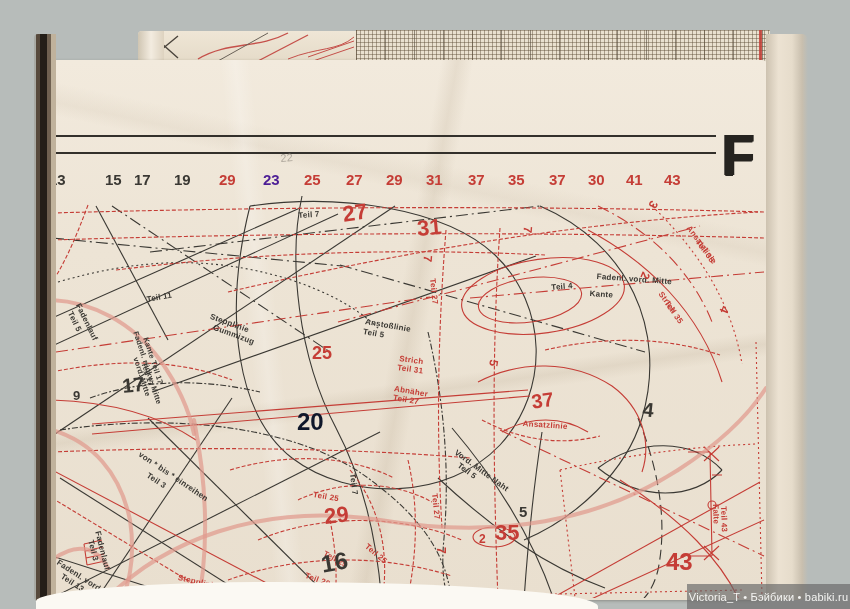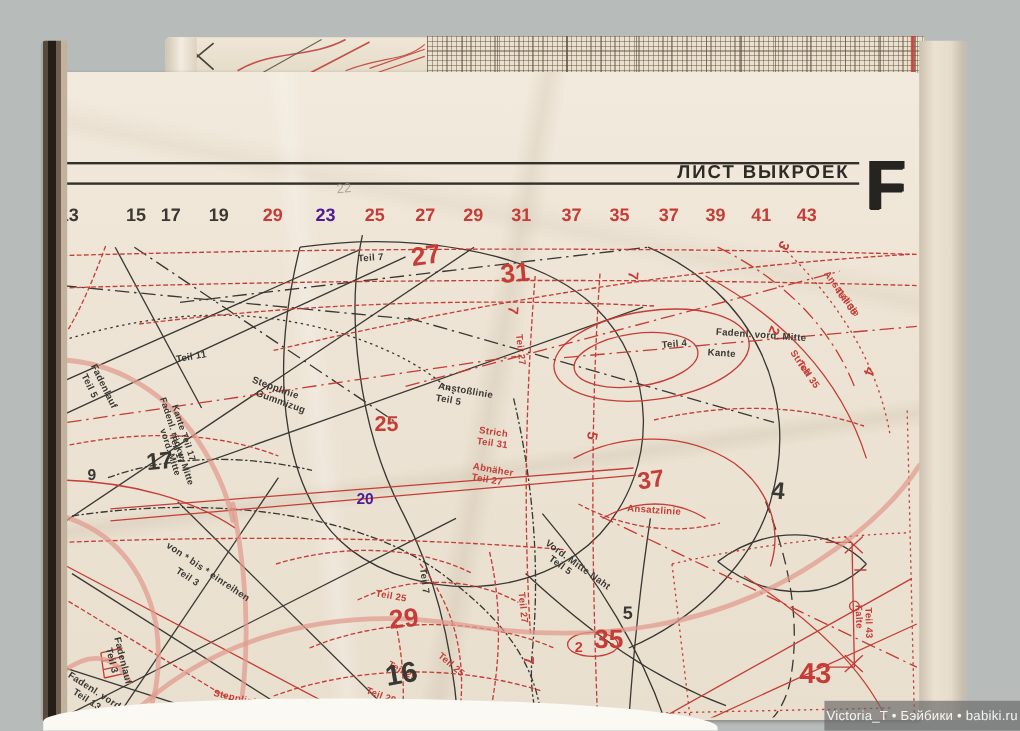--- a/index.html
+++ b/index.html
@@ -220,38 +220,37 @@
         <path class="pink-line" d="M 194,420 C 204,470 208,520 203,570 C 201,585 200,596 200,606"></path>
         <path class="pink-line" d="M 52,300 C 92,302 132,322 160,360 C 180,388 190,414 194,434"></path>
         <path class="pink-line" d="M 52,430 C 92,442 120,472 130,520 C 136,560 128,590 118,606"></path>
         <path class="pink-line" d="M 52,560 C 76,542 96,546 108,568"></path>
       </g>
     </g>
   </svg>
 
   <div class="rule top"></div>
   <div class="rule bottom"></div>
-  <div class="header-title">ЛИСТ ВЫКРОЕК</div>
   <div class="sheet-letter">F</div>
 
   <div id="ruler">
       <span class="ruler-num" style="left: 49px; color: rgb(58, 56, 51);">13</span>
       <span class="ruler-num" style="left: 105px; color: rgb(58, 56, 51);">15</span>
       <span class="ruler-num" style="left: 134px; color: rgb(58, 56, 51);">17</span>
       <span class="ruler-num" style="left: 174px; color: rgb(58, 56, 51);">19</span>
       <span class="ruler-num" style="left: 219px; color: rgb(197, 61, 54);">29</span>
       <span class="ruler-num" style="left: 263px; color: #4c1d95;">23</span>
       <span class="ruler-num" style="left: 304px; color: rgb(197, 61, 54);">25</span>
       <span class="ruler-num" style="left: 346px; color: rgb(197, 61, 54);">27</span>
       <span class="ruler-num" style="left: 386px; color: rgb(197, 61, 54);">29</span>
       <span class="ruler-num" style="left: 426px; color: rgb(197, 61, 54);">31</span>
       <span class="ruler-num" style="left: 468px; color: rgb(197, 61, 54);">37</span>
       <span class="ruler-num" style="left: 508px; color: rgb(197, 61, 54);">35</span>
       <span class="ruler-num" style="left: 549px; color: rgb(197, 61, 54);">37</span>
-      <span class="ruler-num" style="left: 588px; color: rgb(197, 61, 54);">39</span>
+      <span class="ruler-num" style="left: 588px; color: rgb(197, 61, 54);">30</span>
       <span class="ruler-num" style="left: 626px; color: rgb(197, 61, 54);">41</span>
       <span class="ruler-num" style="left: 664px; color: rgb(197, 61, 54);">43</span>
     </div>
   <div id="annotations">
       <span class="anno label" style="left: 298px; top: 211px; font-size: 8px; color: rgb(58, 56, 51); transform: rotate(-4deg);">Teil 7</span>
       <span class="anno label" style="left: 146px; top: 295px; font-size: 8px; color: rgb(58, 56, 51); transform: rotate(-10deg);">Teil 11</span>
       <span class="anno label" style="left: 82px; top: 302px; font-size: 8px; color: rgb(58, 56, 51); transform: rotate(64deg);">Fadenlauf</span>
       <span class="anno label" style="left: 74px; top: 310px; font-size: 8px; color: rgb(58, 56, 51); transform: rotate(64deg);">Teil 5</span>
       <span class="anno label" style="left: 212px; top: 312px; font-size: 8px; color: rgb(58, 56, 51); transform: rotate(20deg);">Stepplinie</span>
       <span class="anno label" style="left: 215px; top: 323px; font-size: 8px; color: rgb(58, 56, 51); transform: rotate(20deg);">Gummizug</span>
@@ -290,21 +289,21 @@
       <span class="anno label" style="left: 326px; top: 549px; font-size: 8px; color: rgb(197, 61, 54); transform: rotate(28deg);">Teil 29</span>
       <span class="anno label" style="left: 307px; top: 571px; font-size: 8px; color: rgb(197, 61, 54); transform: rotate(20deg);">Teil 29</span>
       <span class="anno label" style="left: 297px; top: 589px; font-size: 8px; color: rgb(197, 61, 54); transform: rotate(12deg);">Teil 28</span>
       <span class="anno label" style="left: 439px; top: 493px; font-size: 8px; color: rgb(197, 61, 54); transform: rotate(84deg);">Teil 27</span>
       <span class="anno label" style="left: 720px; top: 504px; font-size: 8px; color: rgb(197, 61, 54); transform: rotate(88deg);">Falte</span>
       <span class="anno label" style="left: 728px; top: 506px; font-size: 8px; color: rgb(197, 61, 54); transform: rotate(88deg);">Teil 43</span>
       <span class="anno pencil" style="left: 280px; top: 152px; font-size: 11px; color: rgb(155, 148, 138); transform: rotate(-5deg);">22</span>
       <span class="anno number" style="left: 341px; top: 202px; font-size: 22px; color: rgb(197, 61, 54); transform: rotate(-8deg);">27</span>
       <span class="anno number" style="left: 416px; top: 216px; font-size: 22px; color: rgb(197, 61, 54); transform: rotate(-5deg);">31</span>
       <span class="anno number" style="left: 312px; top: 343px; font-size: 18px; color: rgb(197, 61, 54);">25</span>
-      <span class="anno number" style="left: 297px; top: 408px; font-size: 13px; color: #4c1d95;">20</span>
+      <span class="anno number" style="left: 297px; top: 408px; font-size: 24px; color: #0f172a;">20</span>
       <span class="anno number" style="left: 121px; top: 375px; font-size: 20px; color: rgb(58, 56, 51); transform: rotate(-6deg);">17</span>
       <span class="anno number" style="left: 73px; top: 388px; font-size: 13px; color: rgb(58, 56, 51);">9</span>
       <span class="anno number" style="left: 530px; top: 391px; font-size: 20px; color: rgb(197, 61, 54); transform: rotate(-8deg);">37</span>
       <span class="anno number" style="left: 644px; top: 398px; font-size: 20px; color: rgb(58, 56, 51); transform: rotate(6deg);">4</span>
       <span class="anno number" style="left: 323px; top: 504px; font-size: 22px; color: rgb(197, 61, 54); transform: rotate(-6deg);">29</span>
       <span class="anno number" style="left: 495px; top: 520px; font-size: 22px; color: rgb(197, 61, 54);">35</span>
       <span class="anno number" style="left: 319px; top: 551px; font-size: 24px; color: rgb(58, 56, 51); transform: rotate(-10deg);">16</span>
       <span class="anno number" style="left: 666px; top: 548px; font-size: 24px; color: rgb(197, 61, 54);">43</span>
       <span class="anno number" style="left: 519px; top: 503px; font-size: 15px; color: rgb(58, 56, 51);">5</span>
       <span class="anno number" style="left: 479px; top: 532px; font-size: 12px; color: rgb(197, 61, 54);">2</span>

